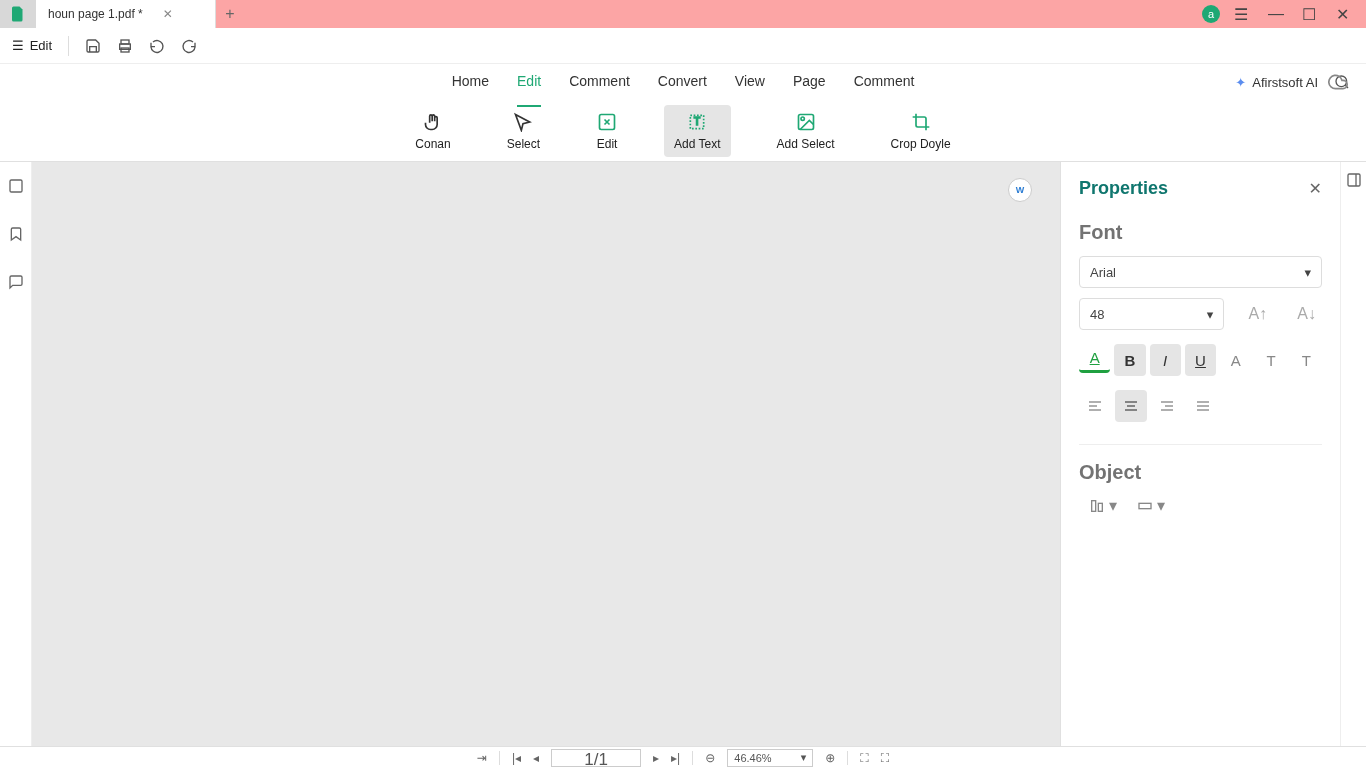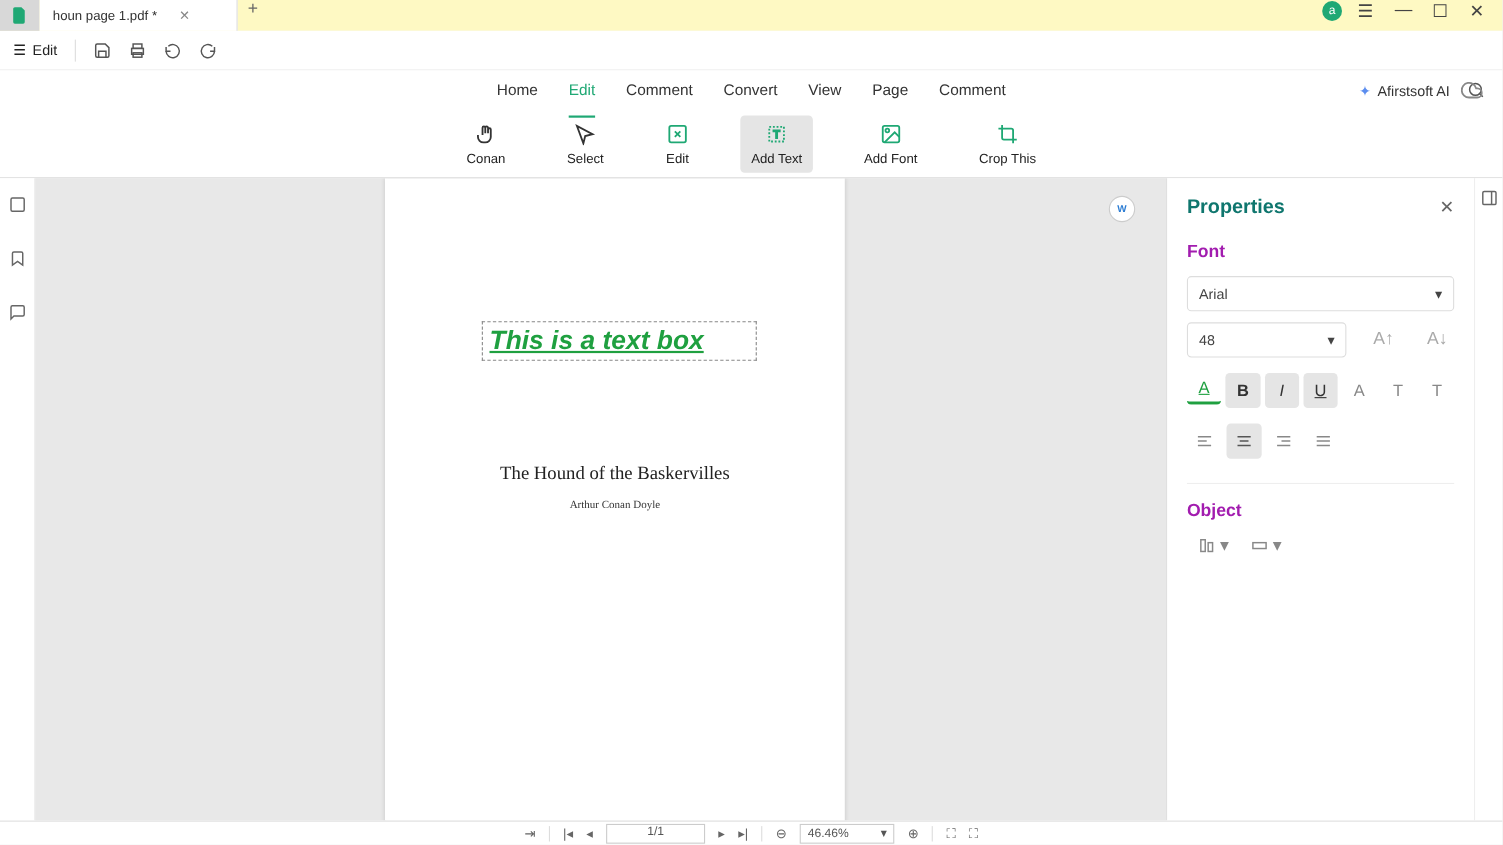--- a/index.html
+++ b/index.html
@@ -1,18 +1,18 @@
 <!DOCTYPE html>
 <html><head>
 <meta charset="utf-8">
 <style>
 * { margin: 0; padding: 0; box-sizing: border-box; font-family: -apple-system, BlinkMacSystemFont, "Segoe UI", Arial, sans-serif; }
 body { background: #f5f5f5; width: 1366px; height: 768px; overflow: hidden; position: relative; }
 
-.titlebar { height: 28px; background: #fef9c3; display: flex; align-items: flex-start; }
+.titlebar { height: 28px; background: #fca5a5; display: flex; align-items: center; }
 .app-logo { width: 36px; height: 28px; display: flex; align-items: center; justify-content: center; background: #d8d8d8; }
 .app-logo svg { width: 18px; height: 18px; }
 .tab { background: #fff; height: 28px; padding: 0 12px; display: flex; align-items: center; font-size: 12px; color: #333; border-right: 1px solid #ddd; gap: 20px; min-width: 180px; }
 .tab-close { color: #888; cursor: pointer; }
 .tab-add { width: 28px; display: flex; align-items: center; justify-content: center; color: #666; font-size: 16px; }
 .titlebar-right { margin-left: auto; display: flex; align-items: center; gap: 14px; padding-right: 10px; }
 .user-badge { width: 18px; height: 18px; border-radius: 50%; background: #1fa874; color: #fff; font-size: 11px; display: flex; align-items: center; justify-content: center; }
 .win-btn { width: 20px; color: #444; }
 
 .toolbar-file { height: 36px; background: #fff; border-bottom: 1px solid #eee; display: flex; align-items: center; padding: 0 12px; gap: 16px; }
@@ -43,38 +43,38 @@
 .doc-title { position: absolute; left: 50%; transform: translateX(-50%); top: 258px; font-family: Georgia, serif; font-size: 17px; color: #222; }
 .doc-author { position: absolute; left: 50%; transform: translateX(-50%); top: 292px; font-family: Georgia, serif; font-size: 10px; color: #333; }
 .convert-badge { position: absolute; right: 28px; top: 16px; width: 24px; height: 24px; border-radius: 50%; background: #fff; border: 1px solid #ccc; display: flex; align-items: center; justify-content: center; font-size: 9px; color: #2b7cd3; font-weight: bold; }
 
 .right-rail { width: 26px; background: #fff; border-left: 1px solid #eee; display: flex; flex-direction: column; align-items: center; padding-top: 10px; }
 
 .properties-panel { width: 280px; background: #fff; border-left: 1px solid #e0e0e0; padding: 16px 18px; }
 .panel-header { display: flex; justify-content: space-between; align-items: center; margin-bottom: 22px; }
 .panel-title { font-size: 18px; font-weight: 700; color: #0f766e; }
 .panel-close { color: #666; font-size: 16px; }
-.section-title { font-size: 16px; font-weight: 600; color: #a21caf; margin-bottom: 12px; }
+.section-title { font-size: 20px; font-weight: 600; color: #737373; margin-bottom: 12px; }
 .dropdown { width: 100%; height: 32px; border: 1px solid #ddd; border-radius: 4px; padding: 0 10px; display: flex; align-items: center; justify-content: space-between; font-size: 13px; color: #444; margin-bottom: 10px; }
 .font-size-row { display: flex; gap: 18px; align-items: center; margin-bottom: 14px; }
 .size-dropdown { width: 150px; height: 32px; border: 1px solid #ddd; border-radius: 4px; padding: 0 10px; display: flex; align-items: center; justify-content: space-between; font-size: 13px; color: #444; }
 .size-btn { width: 32px; height: 32px; display: flex; align-items: center; justify-content: center; color: #aaa; font-size: 16px; }
 .style-row { display: flex; gap: 4px; margin-bottom: 14px; }
 .style-btn { width: 32px; height: 32px; border-radius: 4px; display: flex; align-items: center; justify-content: center; color: #888; font-size: 15px; }
 .style-btn.active { background: #e5e5e5; color: #333; }
 .style-btn.color-btn { color: #1fa040; border-bottom: 3px solid #1fa040; height: 29px; }
 .align-row { display: flex; gap: 4px; margin-bottom: 22px; }
 .align-btn { width: 32px; height: 32px; border-radius: 4px; display: flex; align-items: center; justify-content: center; }
 .align-btn.active { background: #e5e5e5; }
 .divider { height: 1px; background: #eee; margin-bottom: 16px; }
 .object-row { display: flex; gap: 20px; padding-left: 10px; }
 .object-btn { display: flex; align-items: center; gap: 4px; color: #888; }
 
 .statusbar { position: absolute; bottom: 0; left: 0; right: 0; height: 22px; background: #fff; border-top: 1px solid #e0e0e0; display: flex; align-items: center; justify-content: center; gap: 12px; font-size: 12px; color: #555; }
-.page-input { width: 90px; height: 18px; border: 1px solid #ccc; text-align: center; font-size: 11px; }
+.page-input { width: 90px; height: 18px; border: 1px solid #ccc; text-align: center; font-size: 17px; }
 .zoom-select { width: 86px; height: 18px; border: 1px solid #ccc; font-size: 11px; padding: 0 6px; display: flex; align-items: center; justify-content: space-between; }
 .status-icon { color: #666; }
 .status-sep { width: 1px; height: 14px; background: #ddd; }
 
 .cloud-icon { position: absolute; right: 18px; top: 72px; color: #888; }
 </style>
 </head>
 <body>
 
 <div class="titlebar">
@@ -194,53 +194,46 @@
     <span>Add Text</span>
   </div>
   <div class="ribbon-btn">
     <div class="ribbon-icon">
         <svg width="20" height="20" viewBox="0 0 24 24" fill="none" stroke="#1fa874" stroke-width="2">
           <rect x="3" y="3" width="18" height="18" rx="2"></rect>
           <circle cx="8" cy="8" r="2"></circle>
           <path d="M21 15l-5-5L5 21"></path>
         </svg>
       </div>
-    <span>Add Font</span>
+    <span>Add Select</span>
   </div>
   <div class="ribbon-btn">
     <div class="ribbon-icon">
         <svg width="20" height="20" viewBox="0 0 24 24" fill="none" stroke="#1fa874" stroke-width="2">
           <path d="M6 2v14a2 2 0 002 2h14M18 22V8a2 2 0 00-2-2H2"></path>
         </svg>
       </div>
-    <span>Crop This</span>
+    <span>Crop Doyle</span>
   </div>
 </div>
 
 <div class="workspace">
   <div class="left-rail">
     <span class="rail-icon"><svg width="16" height="16" viewBox="0 0 24 24" fill="none" stroke="currentColor" stroke-width="2">
           <rect x="3" y="3" width="18" height="18" rx="2"></rect>
         </svg></span>
     <span class="rail-icon"><svg width="16" height="16" viewBox="0 0 24 24" fill="none" stroke="currentColor" stroke-width="2">
           <path d="M19 21l-7-5-7 5V5a2 2 0 012-2h10a2 2 0 012 2z"></path>
         </svg></span>
     <span class="rail-icon"><svg width="16" height="16" viewBox="0 0 24 24" fill="none" stroke="currentColor" stroke-width="2">
           <path d="M21 15a2 2 0 01-2 2H7l-4 4V5a2 2 0 012-2h14a2 2 0 012 2z"></path>
         </svg></span>
   </div>
 
   <div class="canvas-area">
-    <div class="page">
-      <div class="textbox">
-        <span class="textbox-text">This is a text box</span>
-      </div>
-      <div class="doc-title">The Hound of the Baskervilles</div>
-      <div class="doc-author">Arthur Conan Doyle</div>
-    </div>
     <div class="convert-badge">W</div>
   </div>
 
   <div class="properties-panel">
     <div class="panel-header">
       <div class="panel-title">Properties</div>
       <div class="panel-close">✕</div>
     </div>
     <div class="section-title">Font</div>
     <div class="dropdown">

